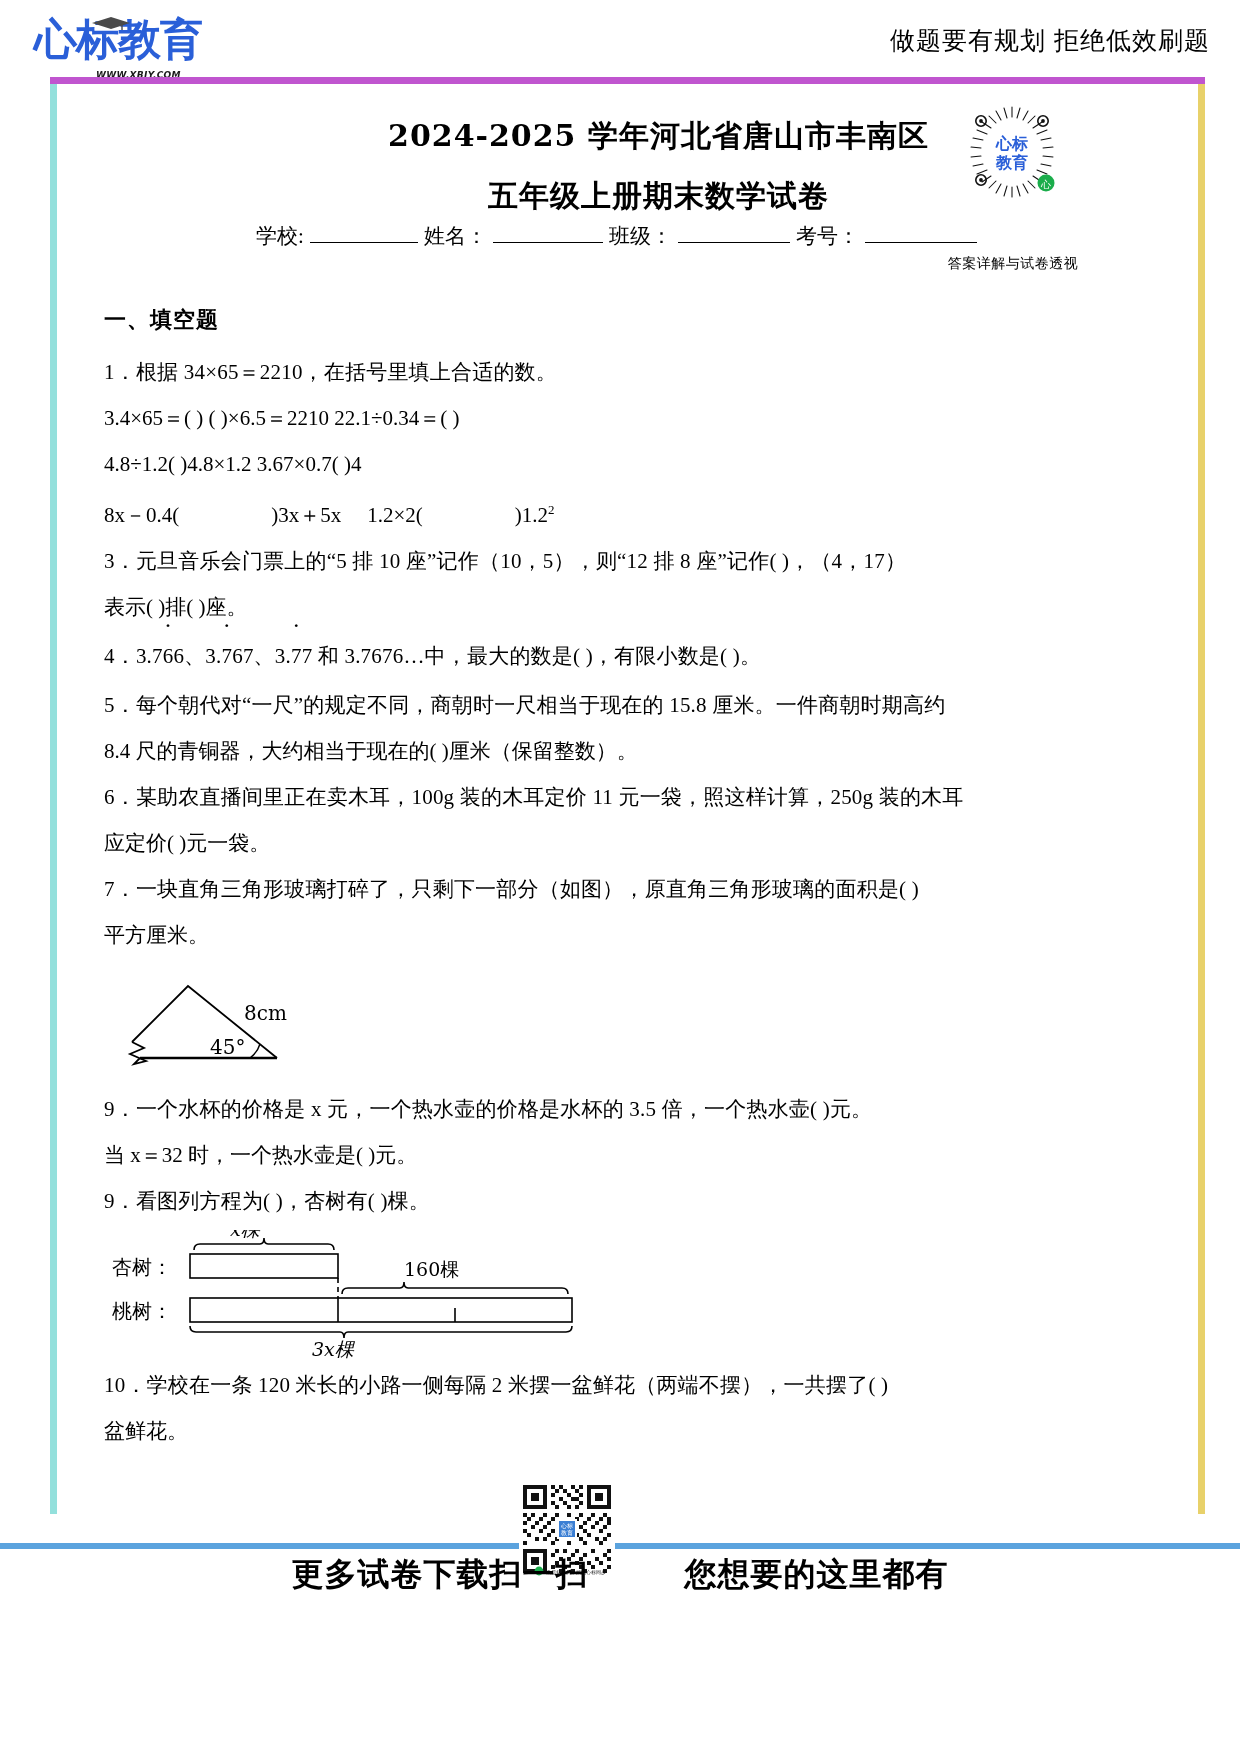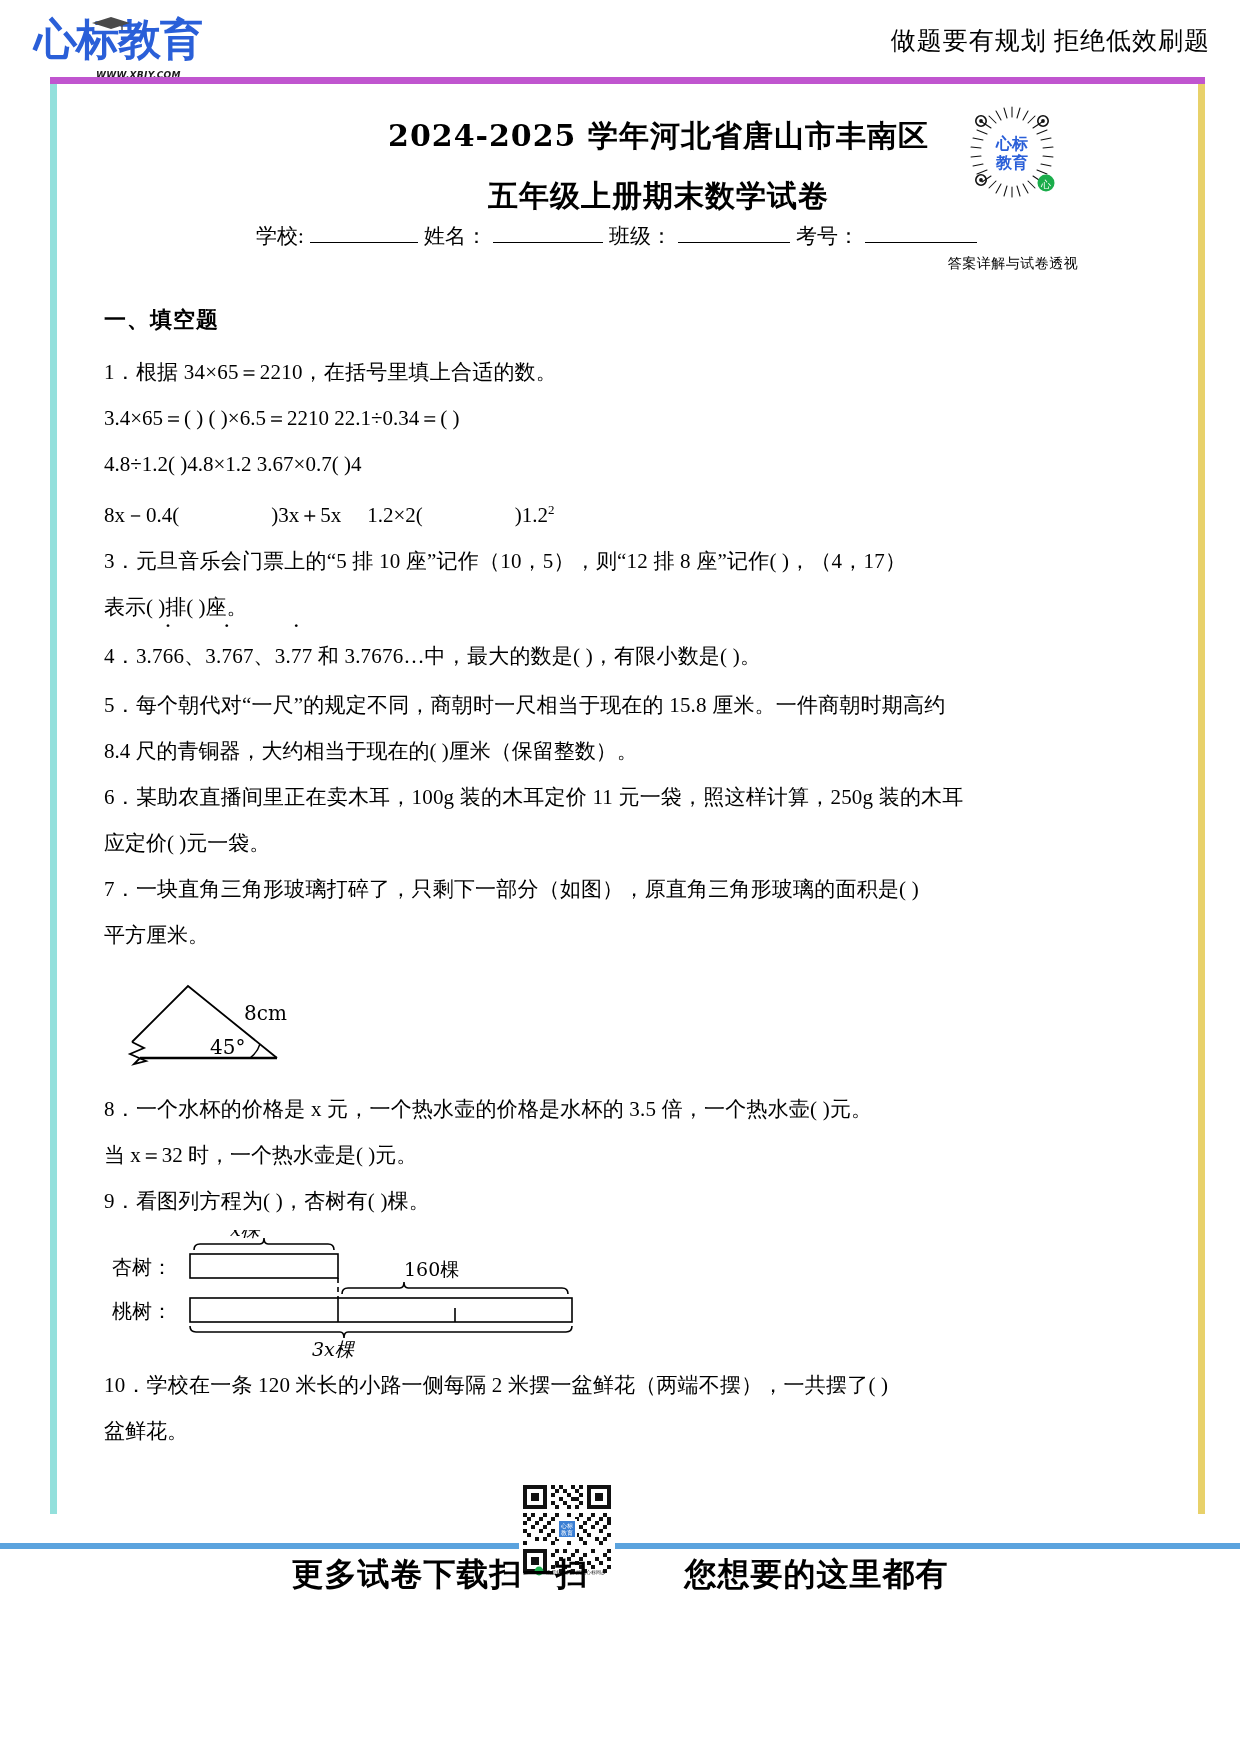--- a/index.html
+++ b/index.html
@@ -48,21 +48,21 @@
     font-size: 9px;
     font-weight: bold;
     font-style: italic;
     color: #1b1b1b;
     letter-spacing: 0.3px;
   }
   .slogan {
     position: absolute;
     right: 30px; top: 24px;
     font-size: 25px;
-    font-family: Liberation Serif, serif;
+    font-family: Liberation Sans, sans-serif;
     letter-spacing: 1px;
     white-space: nowrap;
   }
 
   
   .rule-top {
     position: absolute;
     left: 50px; top: 77px;
     width: 1155px; height: 7px;
     background: #c055cf;
@@ -317,21 +317,21 @@
     <svg width="340" height="118" viewBox="0 0 340 118">
       <path d="M10,78 L66,22 L155,94" fill="none" stroke="#000" stroke-width="1.8"></path>
       <path d="M18,94 L155,94" fill="none" stroke="#000" stroke-width="2.4"></path>
       <path d="M10,78 L22,84 L8,90 L24,97 L12,100 L18,94" fill="none" stroke="#000" stroke-width="1.8" stroke-linejoin="miter"></path>
       <path d="M128,94 A27,27 0 0 0 138,80" fill="none" stroke="#000" stroke-width="1.5"></path>
       <text class="svg-lab" x="122" y="56" font-family="DejaVu Serif, serif" font-size="20">8cm</text>
       <text class="svg-lab" x="88" y="90" font-family="DejaVu Serif, serif" font-size="20">45°</text>
     </svg>
   </div>
 
-  <div class="q">8．一个水杯的价格是 x 元，一个热水壶的价格是水杯的 3.5 倍，一个热水壶(            )元。</div>
+  <div class="q">9．一个水杯的价格是 x 元，一个热水壶的价格是水杯的 3.5 倍，一个热水壶(            )元。</div>
   <div class="q-sub">当 x＝32 时，一个热水壶是(            )元。</div>
 
   <div class="q">9．看图列方程为(            )，杏树有(            )棵。</div>
 
   <div class="fig-bars">
     <svg width="560" height="130" viewBox="0 0 560 130">
 
       <text x="0" y="44" font-family="DejaVu Serif, serif" font-size="20">杏树：</text>
       <text x="0" y="88" font-family="DejaVu Serif, serif" font-size="20">桃树：</text>
 

